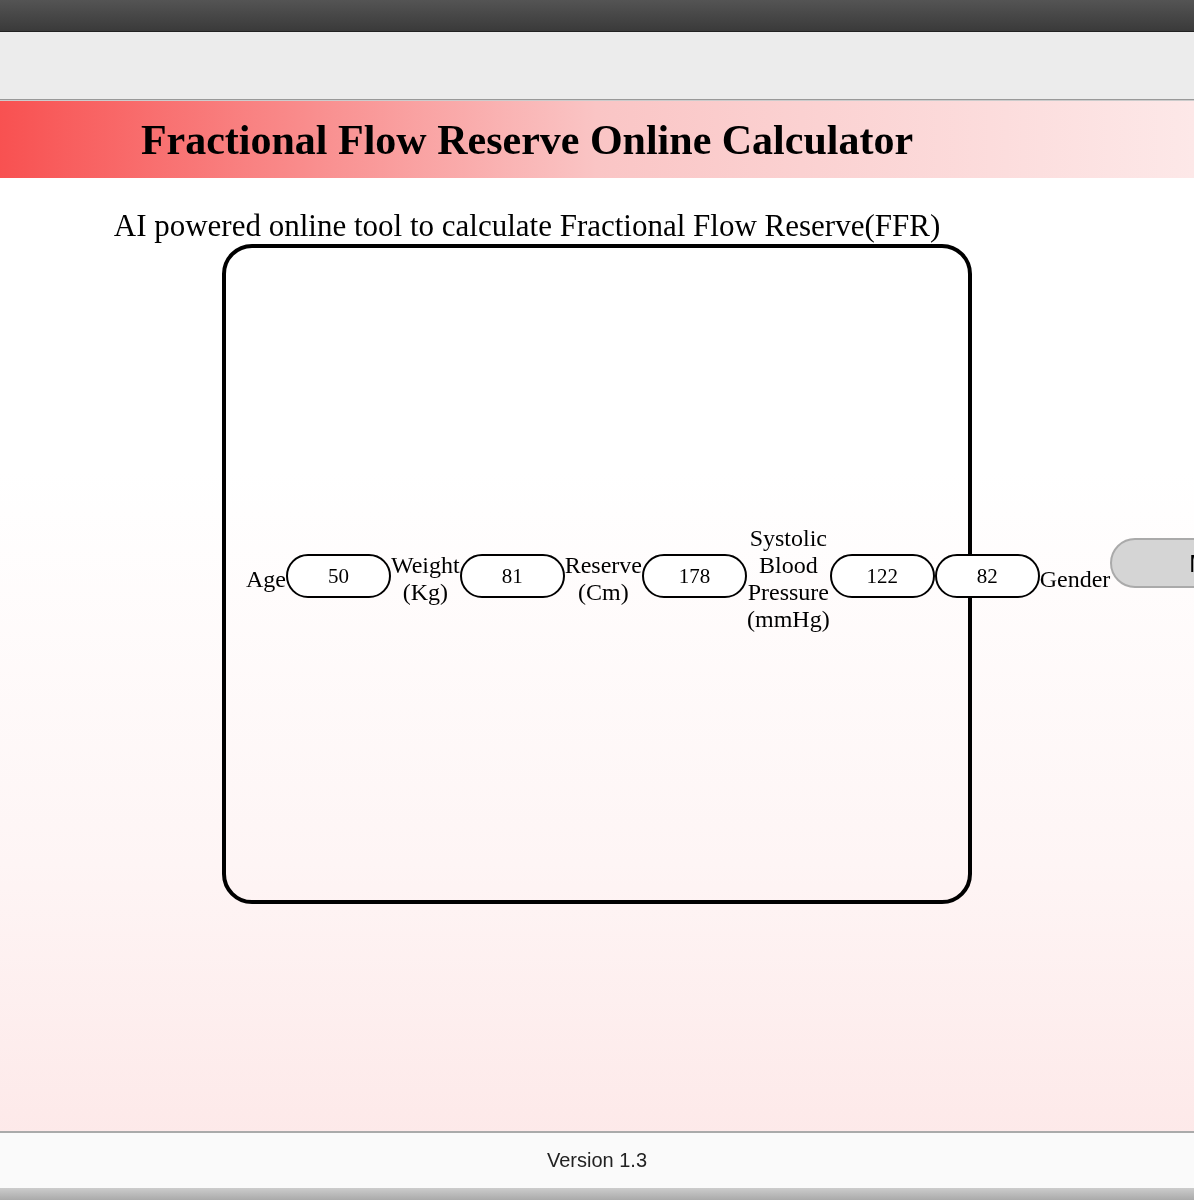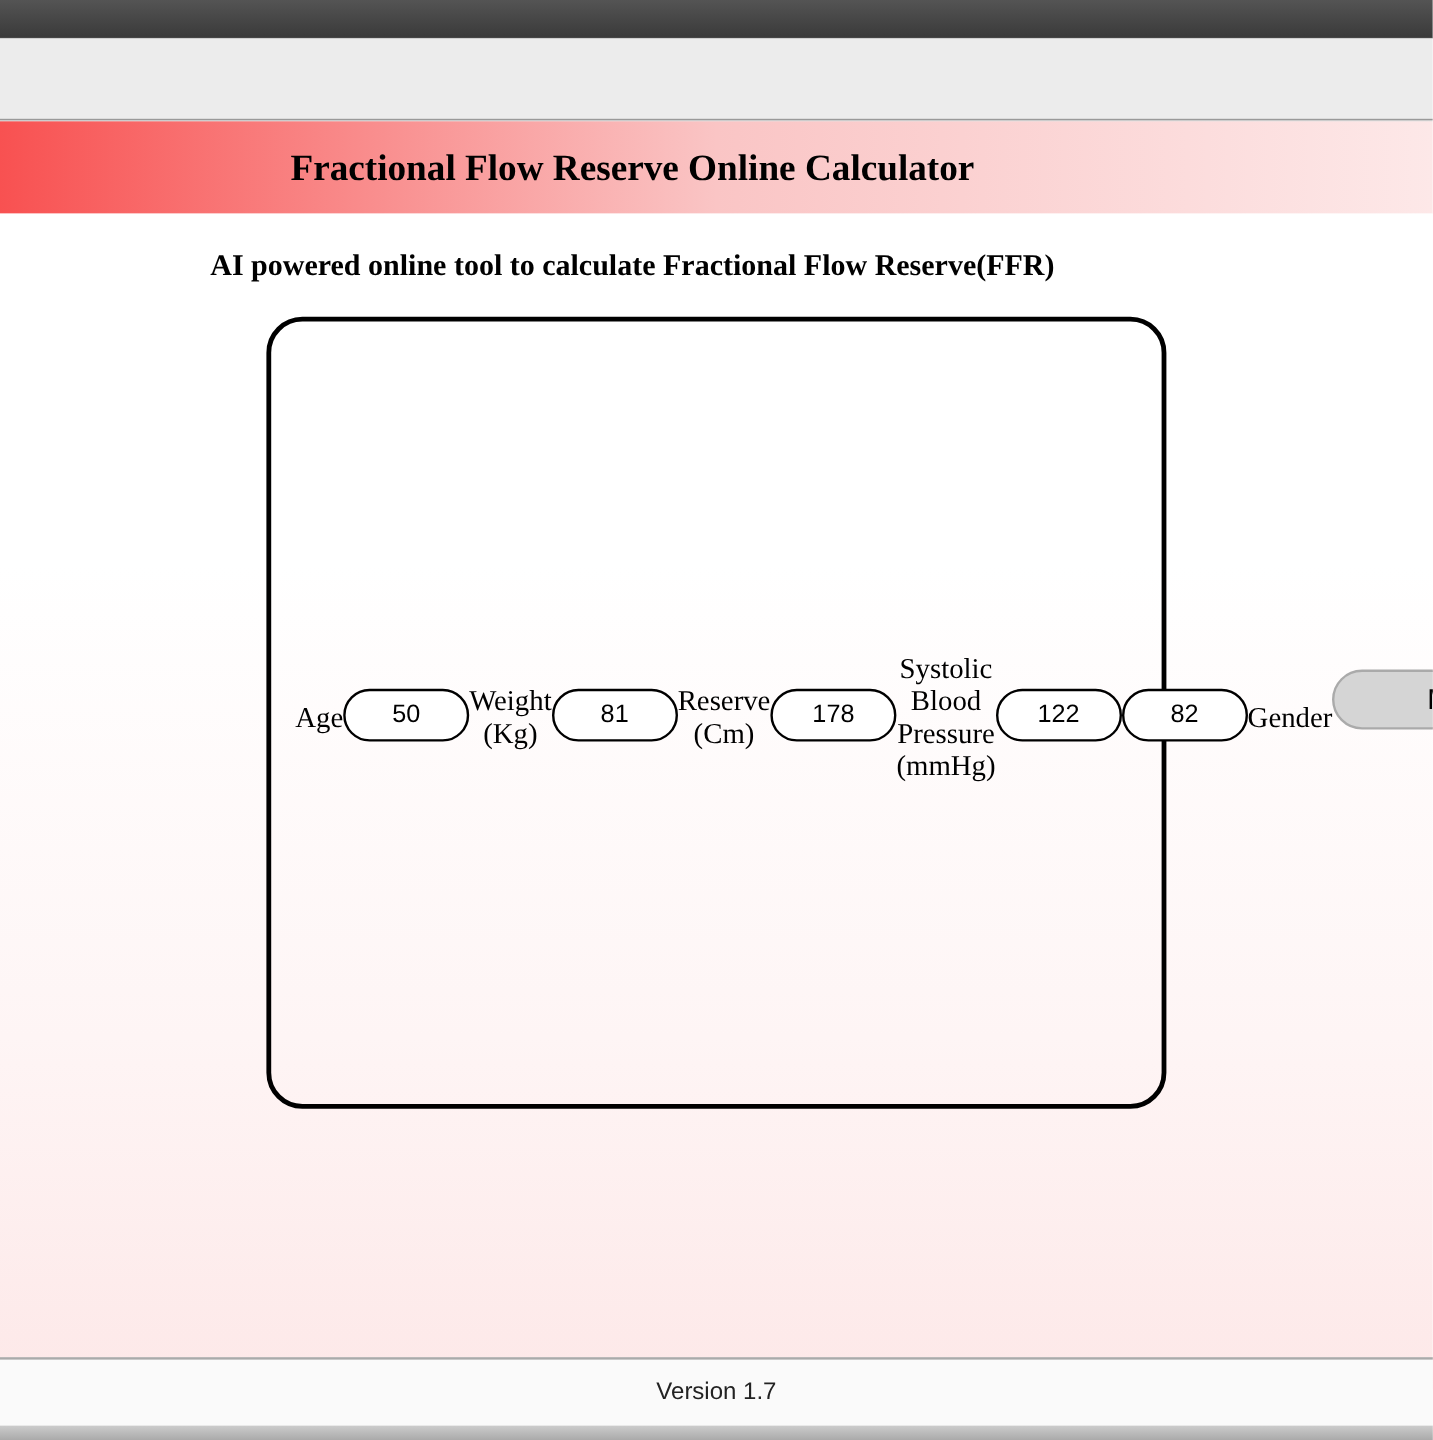--- a/index.html
+++ b/index.html
@@ -34,42 +34,41 @@
       width: 100%;
       height: 78px;
       background: linear-gradient(to right, #f85151, #fac5c5, #fde8e8);
       display: flex;
       align-items: center;
       justify-content: center;
       border-top: 1px solid #ccc;
     }
     
     .header h1 {
-      font-size: 31px;
+      font-size: 42px;
       font-weight: bold;
       color: #000;
       text-align: left;
       margin-left: -140px;
     }
     
     .content {
       width: 100%;
       padding: 30px 0 0 0;
       display: flex;
       flex-direction: column;
       align-items: center;
       background: linear-gradient(to bottom, #ffffff 0%, #ffffff 30%, #fef5f5 70%, #fde8e8 100%);
       height: 980px;
     }
     
     .subtitle {
-      font-size: 25px;
-      font-weight: bold;
+      font-size: 31px;
+      font-weight: normal;
       color: #000;
-      margin-bottom: 28px;
       margin-left: -140px;
     }
     
     .form-box {
       width: 750px;
       border: 4px solid #000;
       border-radius: 30px;
       padding: 18px 20px 0 20px;
       display: flex;
       align-items: center;
@@ -83,21 +82,21 @@
       margin-bottom: 8px;
       text-align: center;
     }
     
     .input-pill {
       width: 105px;
       height: 44px;
       border: 2.5px solid #000;
       border-radius: 22px;
       background: #fff;
-      font-family: Liberation Sans, sans-serif;
+      font-family: Liberation Serif, serif;
       font-size: 21px;
       text-align: center;
       margin-bottom: 14px;
       outline: none;
     }
     
     .select-gender {
       width: 210px;
       height: 50px;
       border: 2px solid #aaa;
@@ -205,16 +204,16 @@
       <select class="select-gender">
         <option>Male</option>
       </select>
     </div>
 
     <button class="next-button">Next</button>
   </div>
 </div>
 
 <div class="footer">
-  <span>Version 1.7</span>
+  <span>Version 1.3</span>
 </div>
 
 <div class="bottom-bar"></div>
 
 </body></html>

